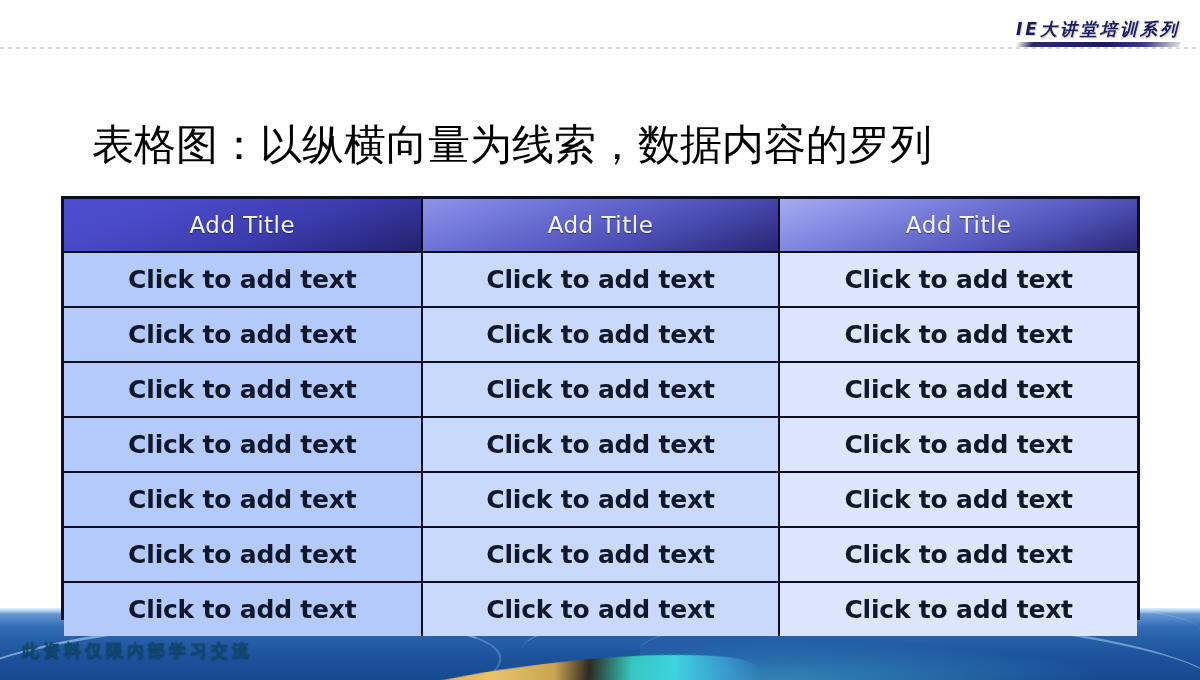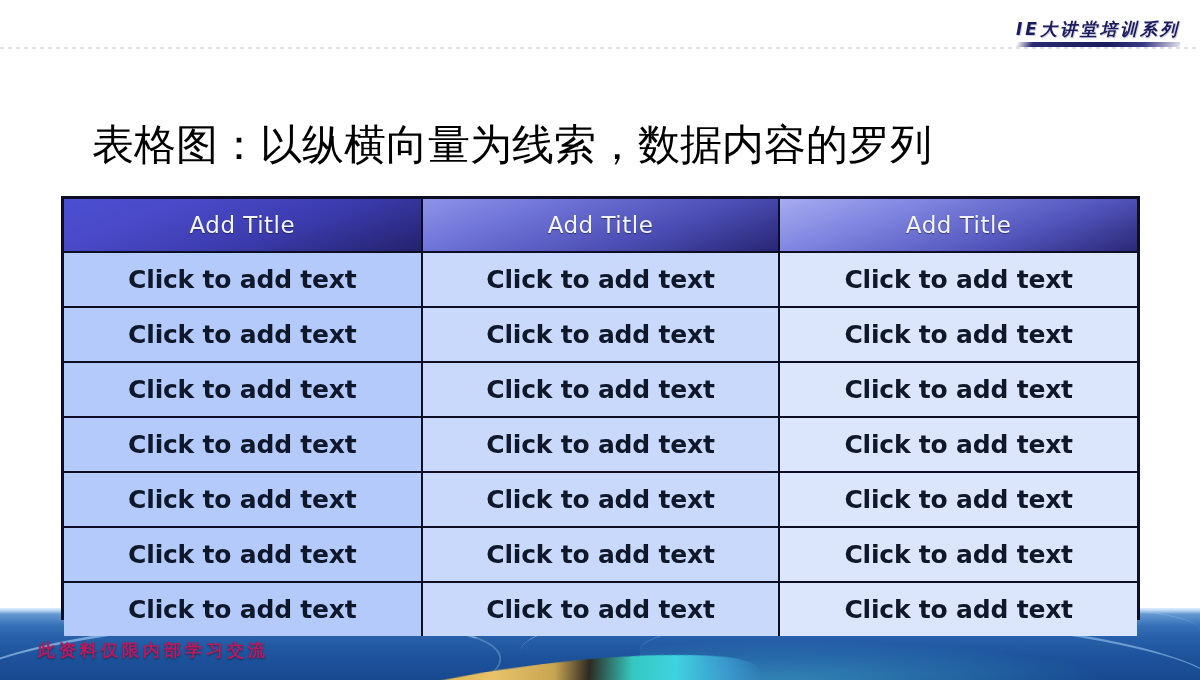--- a/index.html
+++ b/index.html
@@ -314,16 +314,16 @@
         <tr>
           <td class="c1">Click to add text</td>
           <td class="c2">Click to add text</td>
           <td class="c3">Click to add text</td>
         </tr>
       </tbody>
     </table>
   </div>
 
   <div id="footer-notice" style="position:absolute; left:22px; bottom:18px; font-family:'DejaVu Sans','Liberation Sans',sans-serif;
-              font-size:17px; font-weight:bold; color:#be185d; letter-spacing:4px; white-space:nowrap;
-              text-shadow:0 1px 2px rgba(0,0,0,0.45);margin-left:16px;">此资料仅限内部学习交流</div>
+              font-size:17px; font-weight:bold; color:#0c4a6e; letter-spacing:4px; white-space:nowrap;
+              text-shadow:0 1px 2px rgba(0,0,0,0.45);">此资料仅限内部学习交流</div>
 
 </div>
 
 </body></html>

